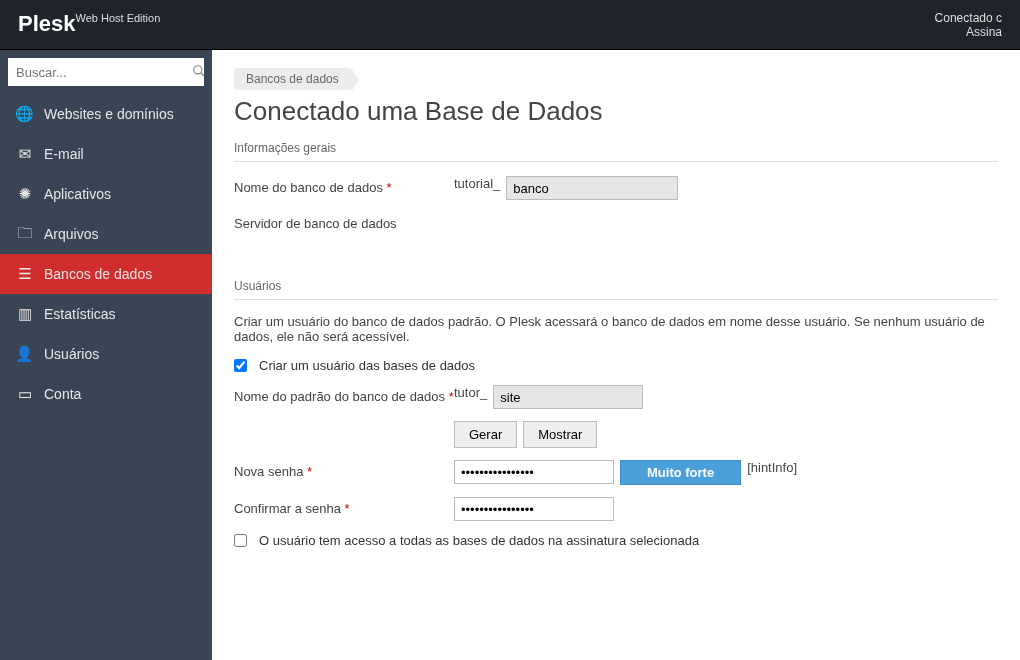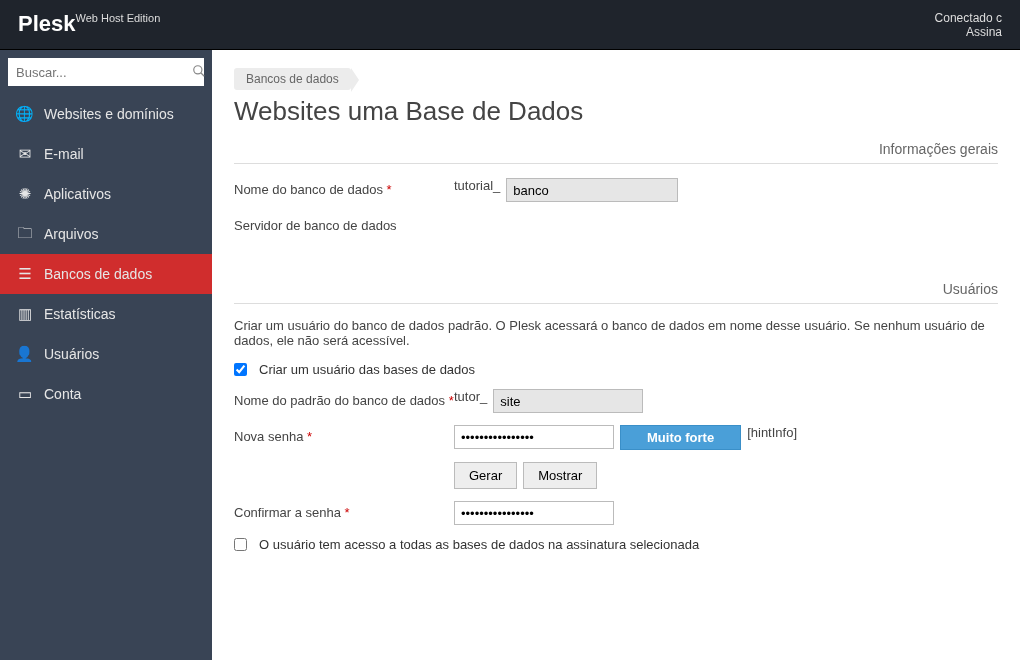--- a/index.html
+++ b/index.html
@@ -24,21 +24,21 @@
 .nav .ic { width: 18px; display: inline-flex; justify-content: center; font-size: 15px; color: #e6e6e6; }
 
 .main { flex: 1; background: #fff; overflow: auto; position: relative; }
 .main-inner { padding: 18px 22px; }
 
 .breadcrumb { display: inline-block; background: #ececec; color: #666; font-size: 12px; padding: 4px 12px; border-radius: 3px; margin-bottom: 6px; position: relative; }
 .breadcrumb::after { content: ''; position: absolute; right: -8px; top: 0; bottom: 0; width: 0; height: 0; border-top: 12px solid transparent; border-bottom: 12px solid transparent; border-left: 8px solid #ececec; }
 
 h1.page-title { font-size: 26px; font-weight: 300; color: #444; margin-bottom: 14px; }
 
-h2.section { font-size: 14px; color: #666; font-weight: 400; border-bottom: 1px solid #ddd; padding-bottom: 6px; margin-bottom: 14px; text-align: right; }
+h2.section { font-size: 12px; color: #666; font-weight: 400; border-bottom: 1px solid #ddd; padding-bottom: 6px; margin-bottom: 14px; }
 
 .form-row { display: flex; align-items: flex-start; margin-bottom: 12px; }
 .form-label { width: 220px; font-size: 13px; color: #444; padding-top: 4px; }
 .form-label .req { color: #c00; }
 .form-field { flex: 1; display: flex; align-items: flex-start; gap: 6px; flex-wrap: wrap; position: relative; }
 
 .prefix { font-size: 13px; color: #444; }
 input.txt, select.sel { border: 1px solid #bbb; height: 24px; font-size: 13px; padding: 0 6px; background: #fff; }
 input.txt.shaded { background: #e6e6e6; }
 select.sel { height: 26px; }
@@ -122,21 +122,21 @@
       <li>
           <span class="ic">▭</span>
           <span>Conta</span>
         </li>
     </ul>
   </aside>
 
   <main class="main">
     <div class="main-inner">
       <span class="breadcrumb">Bancos de dados</span>
-      <h1 class="page-title">Websites uma Base de Dados</h1>
+      <h1 class="page-title">Conectado uma Base de Dados</h1>
 
       <h2 class="section">Informações gerais</h2>
 
       <div class="form-row">
         <div class="form-label"><span>Nome do banco de dados</span> <span class="req">*</span></div>
         <div class="form-field">
           <span class="prefix">tutorial_</span>
           <input class="txt shaded" style="width: 172px;" value="banco">
         </div>
       </div>
@@ -161,37 +161,37 @@
 
       <div class="form-row">
         <div class="form-label"><span>Nome do padrão do banco de dados</span> <span class="req">*</span></div>
         <div class="form-field">
           <span class="prefix">tutor_</span>
           <input class="txt shaded" style="width: 150px;" value="site">
         </div>
       </div>
 
       <div class="form-row">
+        <div class="form-label"></div>
+        <div class="form-field">
+          <button class="btn">Gerar</button>
+          <button class="btn">Mostrar</button>
+        </div>
+      </div>
+
+      <div class="form-row">
         <div class="form-label"><span>Nova senha</span> <span class="req">*</span></div>
         <div class="form-field">
           <input class="txt" type="password" style="width: 160px;" value="••••••••••••••••">
           <span class="strength">Muito forte</span>
           <span class="hint">[hintInfo]</span>
         </div>
       </div>
 
       <div class="form-row">
-        <div class="form-label"></div>
-        <div class="form-field">
-          <button class="btn">Gerar</button>
-          <button class="btn">Mostrar</button>
-        </div>
-      </div>
-
-      <div class="form-row">
         <div class="form-label"><span>Confirmar a senha</span> <span class="req">*</span></div>
         <div class="form-field">
           <input class="txt" type="password" style="width: 160px;" value="••••••••••••••••">
         </div>
       </div>
 
       <div class="form-row">
         <div class="form-field" style="align-items:center">
           <input type="checkbox" class="chk" style="">
           <span>O usuário tem acesso a todas as bases de dados na assinatura selecionada</span>

